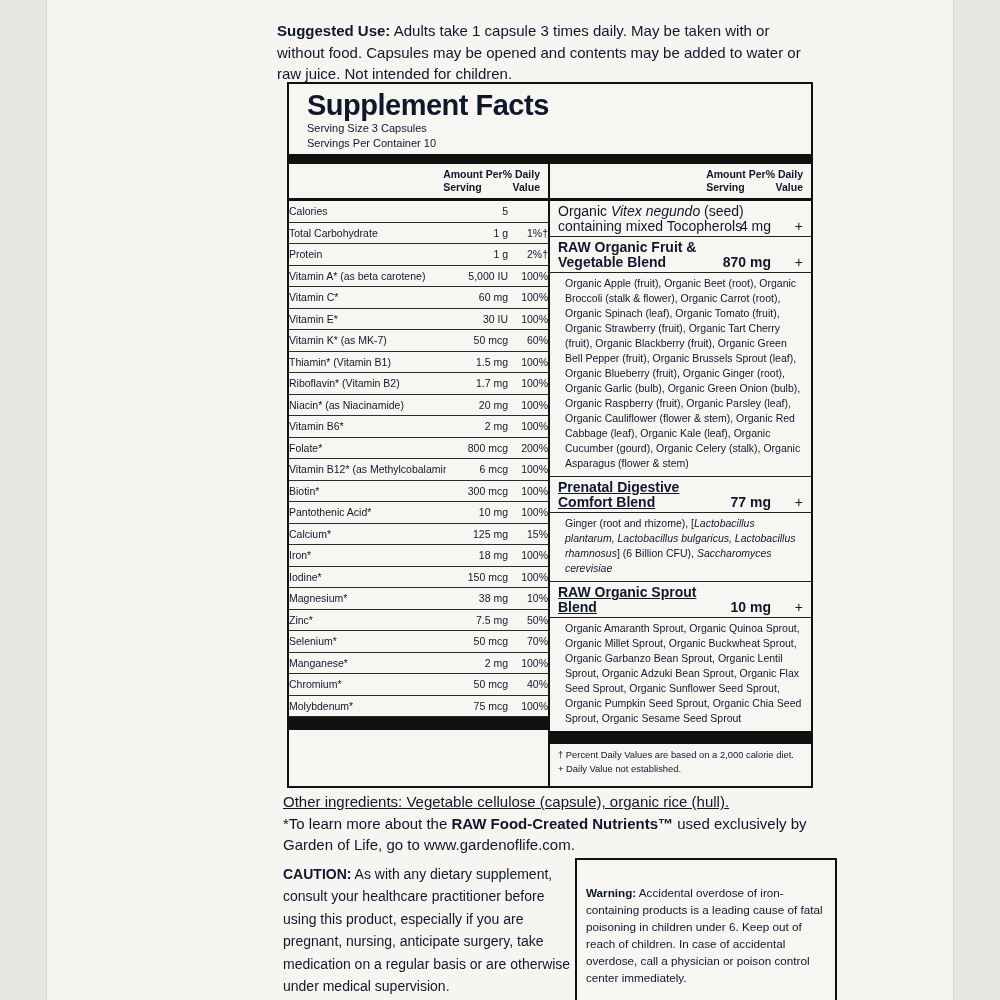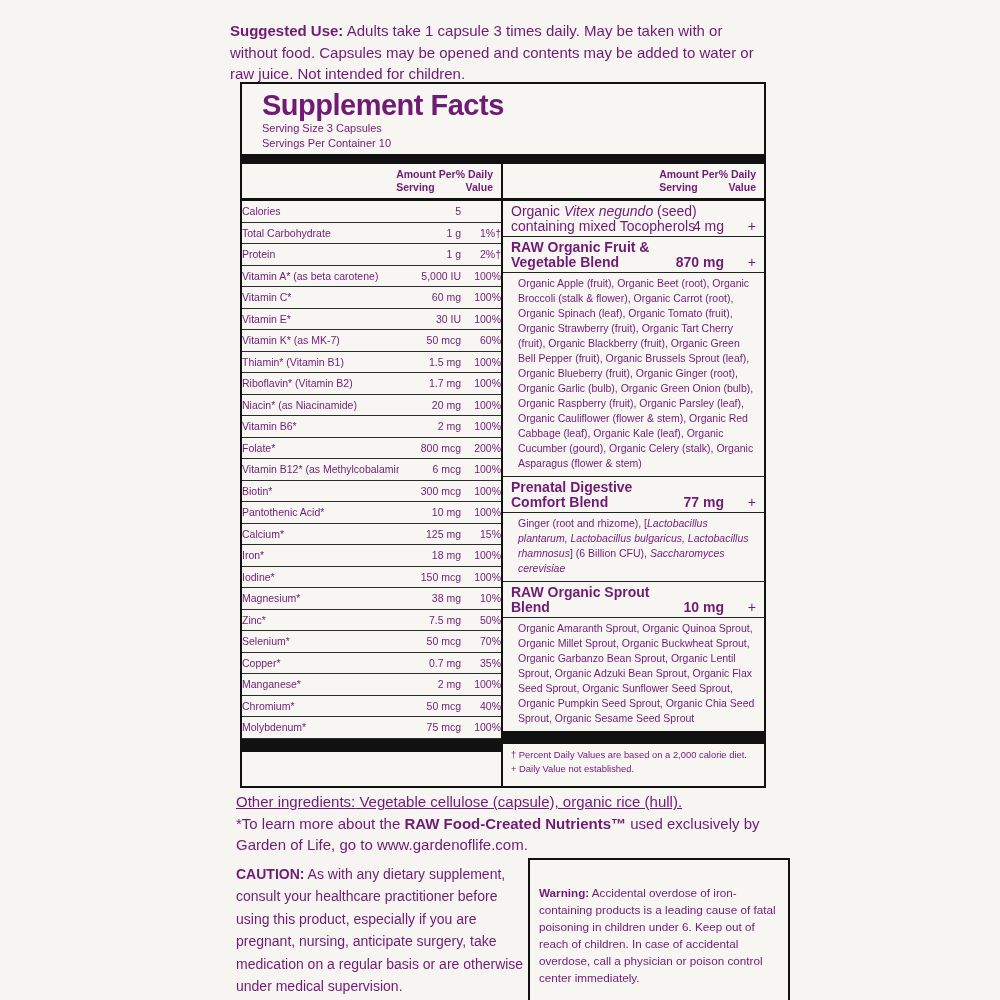--- a/index.html
+++ b/index.html
@@ -1,37 +1,37 @@
 <!DOCTYPE html>
 <html><head>
 <meta charset="utf-8">
 <style>
   * { box-sizing: border-box; margin: 0; padding: 0; }
   html,body { background:#e9e7e4; }
   .page {
     position: relative;
-    width: 1000px; height: 1000px;
+    width: 906px; height: 1000px;
     margin: 0 auto;
     background: #f7f5f2;
     outline: 1px solid #d9d7d4;
     font-family: "Liberation Sans", sans-serif;
-    color: #701a75;
+    color: #0f172a;
   }
   b, .bold { font-weight: bold; }
   .it { font-style: italic; }
 
   
   .suggested { position:absolute; left:230px; top:20px; width:544px; font-size:15px; line-height:21.5px; }
 
   
   .facts {
     position:absolute; left:240px; top:82px; width:526px; height:706px;
     border:2.5px solid #111; background:#f8f6f3; overflow:hidden;
   }
-  .facts-head { padding:6px 12px 0 0;margin-left:20px; }
+  .facts-head { padding:6px 12px 0 18px; }
   .facts-title { font-size:29px; font-weight:bold; letter-spacing:-0.5px; line-height:30px; }
   .serving { font-size:11px; line-height:14px; margin-top:1px; }
   .bar { background:#111; height:10px; margin-top:4px; }
   .cols { display:flex; align-items:stretch; height:100%; }
   .col { width:50%; }
   .col-left { border-right:2px solid #111; }
   .col-header {
     display:flex; justify-content:flex-end; align-items:flex-start;
     font-size:10.5px; font-weight:bold; line-height:13px;
     padding:4px 8px 4px 8px; border-bottom:3px solid #111;
@@ -43,21 +43,21 @@
   .lname { flex:1; white-space:nowrap; overflow:hidden; }
   .lamt { width:62px; text-align:right; white-space:nowrap; }
   .ldv  { width:40px; text-align:right; white-space:nowrap; }
   .end-bar { background:#111; height:13px; }
 
   
   .rrow { position:relative; padding:3px 34px 3px 8px; font-size:14px; line-height:14.5px; border-bottom:1.5px solid #222; }
   .rrow .ramt { position:absolute; right:40px; bottom:3px; white-space:nowrap; }
   .rrow .rdv  { position:absolute; right:8px;  bottom:3px; font-weight:normal; }
   .rrow.single { display:block; padding-right:80px; }
-  .bt { border-top:1.5px solid #222; }
+  .bt { border-top:1.5px solid #222;text-decoration:underline; }
   .ring { font-size:10.5px; line-height:15px; padding:3px 8px 5px 15px; }
   .rfoot { font-size:9.4px; line-height:13px; padding:4px 8px; }
   .rfoot .fline + .fline { margin-top:1px; }
 
   
   .other  { position:absolute; left:236px; top:792px; width:548px; font-size:15px; line-height:20px;text-decoration:underline; }
   .learn  { position:absolute; left:236px; top:813px; width:554px; font-size:15px; line-height:21px; }
   .caution{ position:absolute; left:236px; top:863px; width:294px; font-size:14px; line-height:22.4px; }
   .warnbox{
     position:absolute; left:528px; top:858px; width:262px;
@@ -215,25 +215,20 @@
               <span class="lamt">7.5 mg</span>
               <span class="ldv">50%</span>
             </div>
 
             <div class="lrow">
               <span class="lname">Selenium*</span>
               <span class="lamt">50 mcg</span>
               <span class="ldv">70%</span>
             </div>
 
-            <div class="lrow">
-              <span class="lname">Copper*</span>
-              <span class="lamt">0.7 mg</span>
-              <span class="ldv">35%</span>
-            </div>
 
             <div class="lrow">
               <span class="lname">Manganese*</span>
               <span class="lamt">2 mg</span>
               <span class="ldv">100%</span>
             </div>
 
             <div class="lrow">
               <span class="lname">Chromium*</span>
               <span class="lamt">50 mcg</span>

